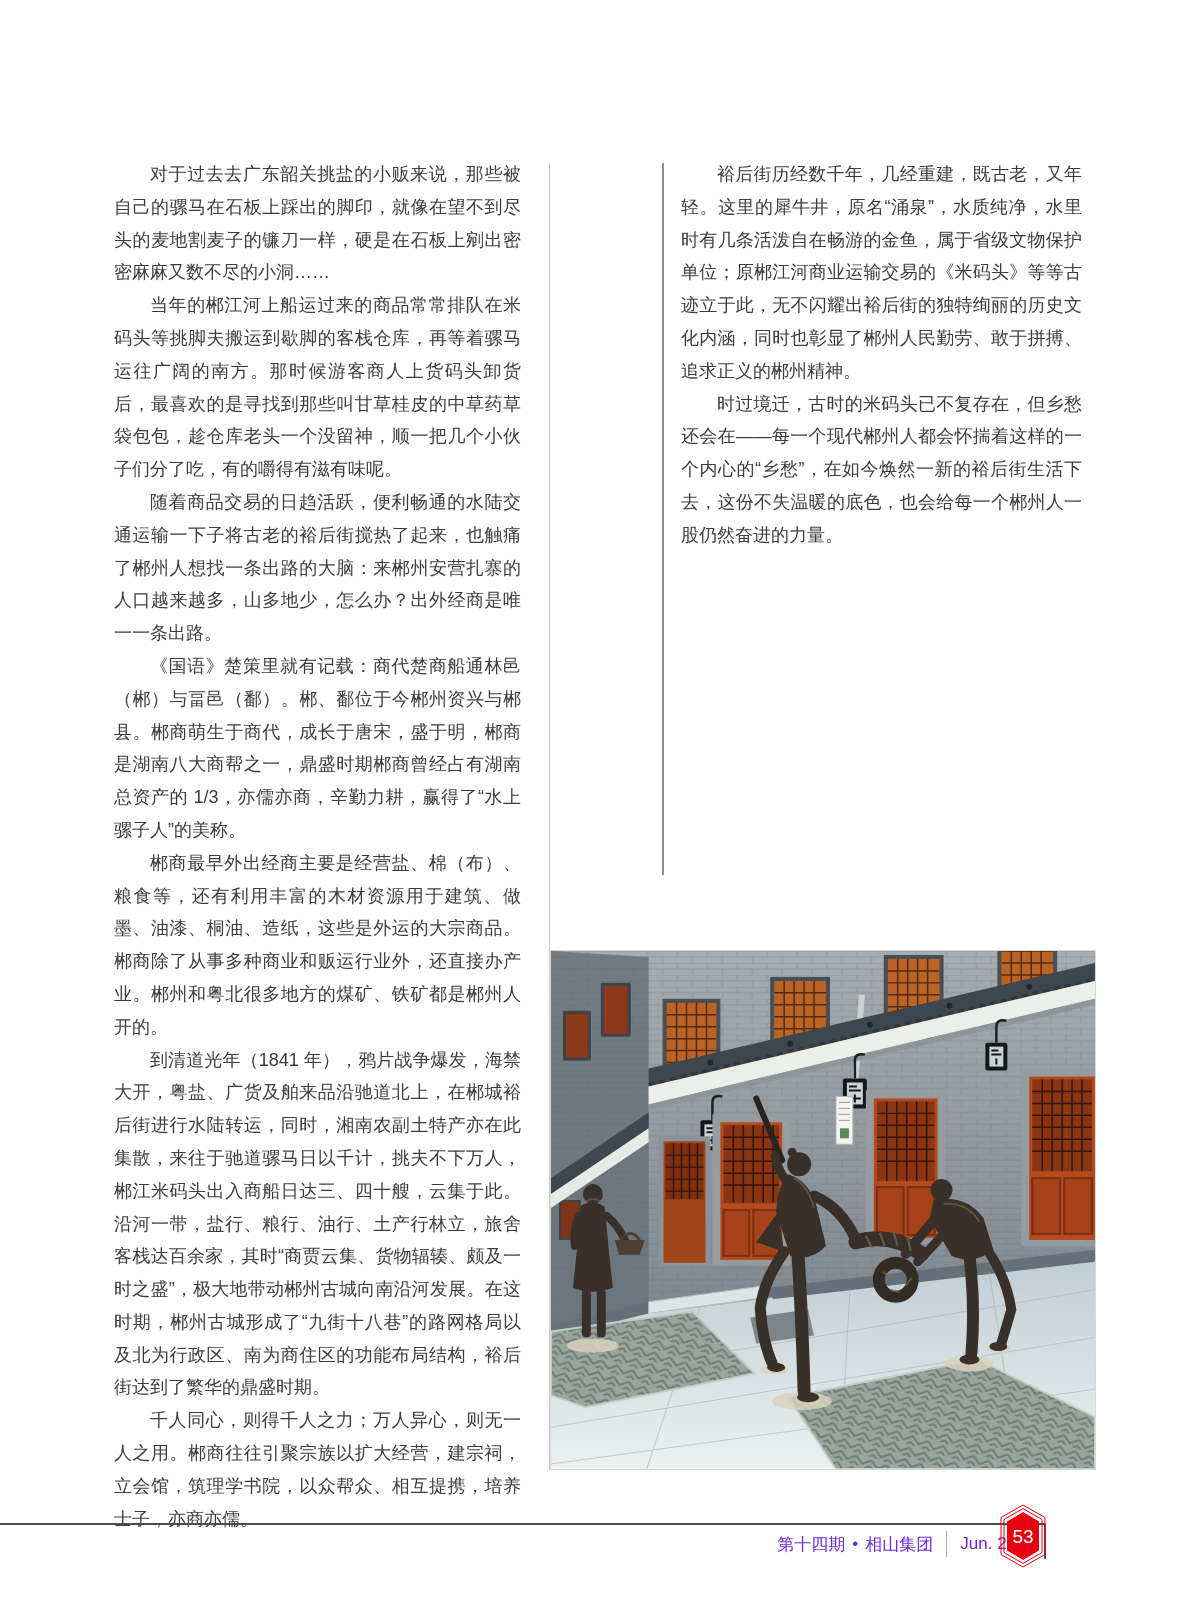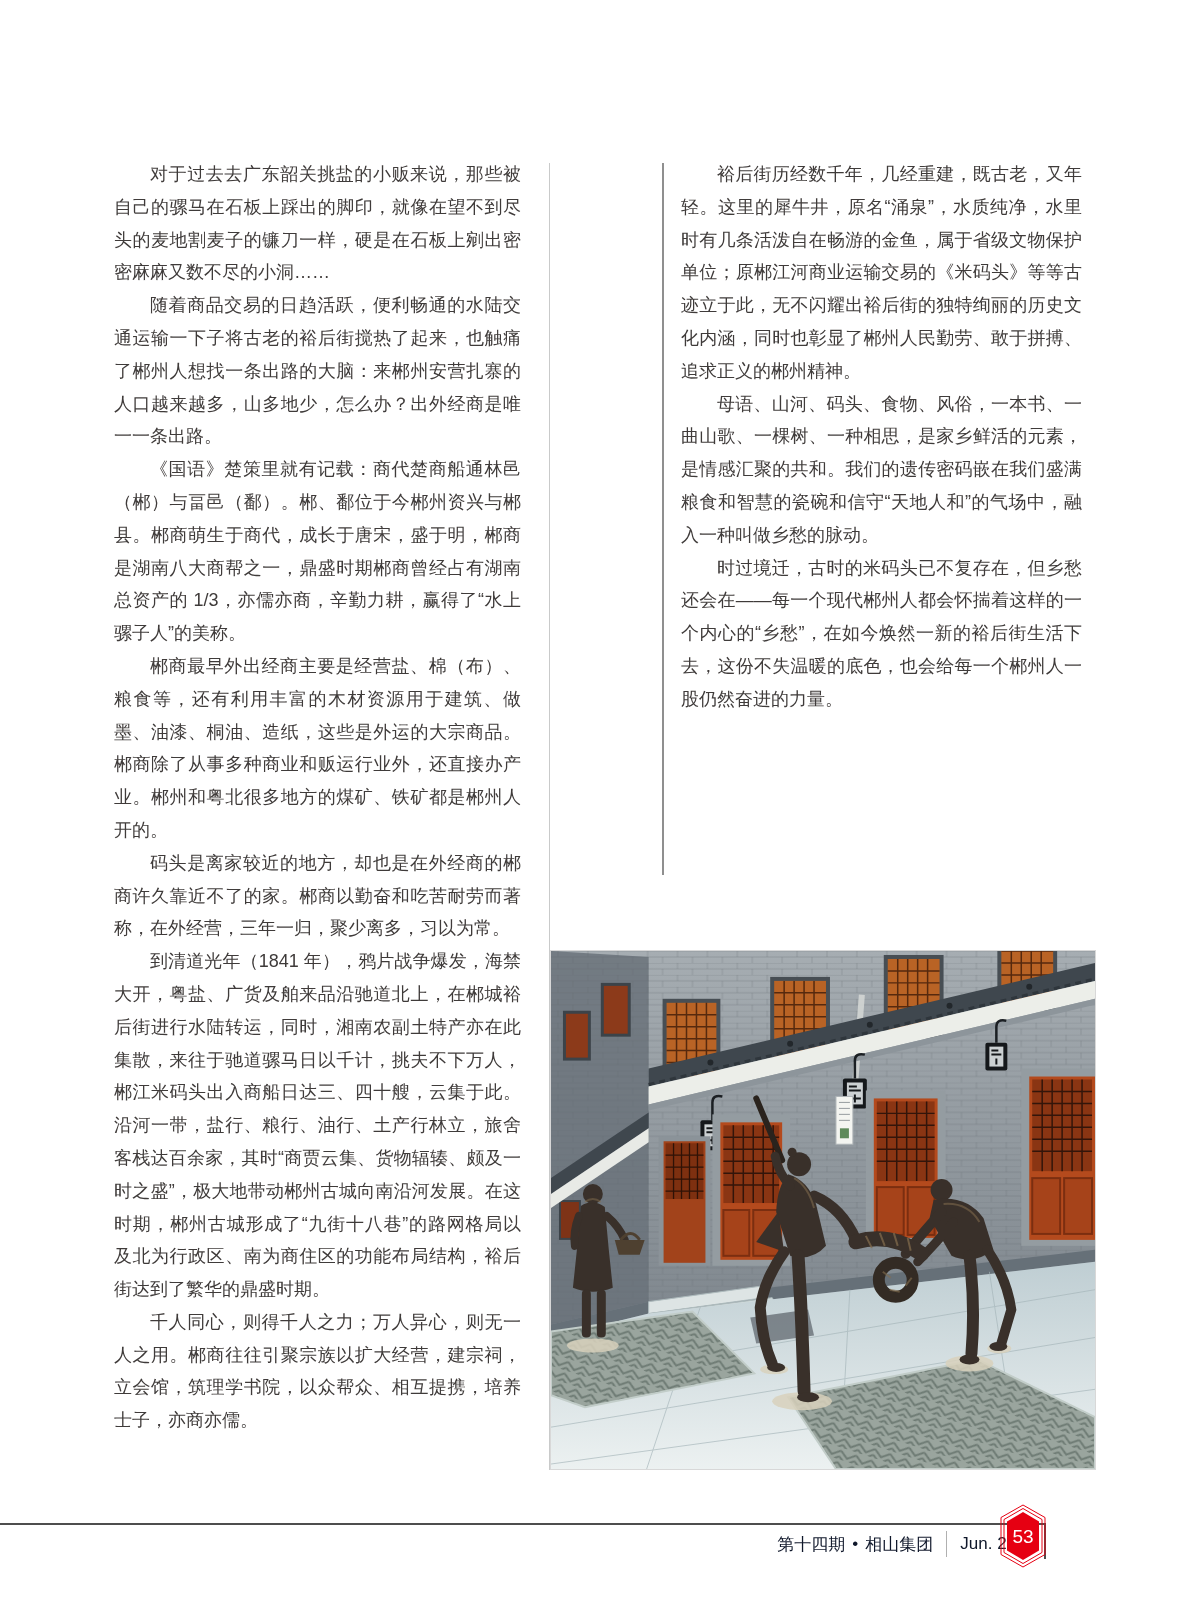--- a/index.html
+++ b/index.html
@@ -16,48 +16,47 @@
   .photo{
     position:absolute;left:550px;top:950px;width:546px;height:520px;
     border:1px solid #d8d8d8;box-sizing:border-box;overflow:hidden;
   }
   .photo svg{display:block;width:100%;height:100%;}
   .footer-rule-h{position:absolute;left:0;top:1523px;width:1046px;height:2px;background:#4d4d4d;}
   .footer-rule-v{position:absolute;left:1044px;top:1523px;width:2px;height:36px;background:#4d4d4d;}
   .footer-text{
     position:absolute;left:560px;top:1531px;width:475px;
     display:flex;justify-content:flex-end;align-items:center;gap:13px;
-    color:#0f172a;font-size:17px;
+    color:#6d28d9;font-size:17px;
   }
   .footer-issue{display:flex;align-items:center;gap:7px;}
   .footer-sep{width:1px;height:26px;background:#b0b0b0;}
   .page-badge{position:absolute;left:999px;top:1504px;width:48px;height:64px;}
   .page-badge svg{display:block;width:100%;height:100%;}
 </style>
 </head>
 <body>
 
 <div class="page">
 
   <div class="col col-left">
     <p>对于过去去广东韶关挑盐的小贩来说，那些被自己的骡马在石板上踩出的脚印，就像在望不到尽头的麦地割麦子的镰刀一样，硬是在石板上剜出密密麻麻又数不尽的小洞……</p>
+    <p>当年的郴江河上船运过来的商品常常排队在米码头等挑脚夫搬运到歇脚的客栈仓库，再等着骡马运往广阔的南方。那时候游客商人上货码头卸货后，最喜欢的是寻找到那些叫甘草桂皮的中草药草袋包包，趁仓库老头一个没留神，顺一把几个小伙子们分了吃，有的嚼得有滋有味呢。</p>
     <p>随着商品交易的日趋活跃，便利畅通的水陆交通运输一下子将古老的裕后街搅热了起来，也触痛了郴州人想找一条出路的大脑：来郴州安营扎寨的人口越来越多，山多地少，怎么办？出外经商是唯一一条出路。</p>
     <p>《国语》楚策里就有记载：商代楚商船通林邑（郴）与畐邑（鄱）。郴、鄱位于今郴州资兴与郴县。郴商萌生于商代，成长于唐宋，盛于明，郴商是湖南八大商帮之一，鼎盛时期郴商曾经占有湖南总资产的 1/3，亦儒亦商，辛勤力耕，赢得了“水上骡子人”的美称。</p>
     <p>郴商最早外出经商主要是经营盐、棉（布）、粮食等，还有利用丰富的木材资源用于建筑、做墨、油漆、桐油、造纸，这些是外运的大宗商品。郴商除了从事多种商业和贩运行业外，还直接办产业。郴州和粤北很多地方的煤矿、铁矿都是郴州人开的。</p>
-    <p>码头是离家较近的地方，却也是在外经商的郴商许久靠近不了的家。郴商以勤奋和吃苦耐劳而著称，在外经营，三年一归，聚少离多，习以为常。</p>
     <p>到清道光年（1841 年），鸦片战争爆发，海禁大开，粤盐、广货及舶来品沿驰道北上，在郴城裕后街进行水陆转运，同时，湘南农副土特产亦在此集散，来往于驰道骡马日以千计，挑夫不下万人，郴江米码头出入商船日达三、四十艘，云集于此。沿河一带，盐行、粮行、油行、土产行林立，旅舍客栈达百余家，其时“商贾云集、货物辐辏、颇及一时之盛”，极大地带动郴州古城向南沿河发展。在这时期，郴州古城形成了“九街十八巷”的路网格局以及北为行政区、南为商住区的功能布局结构，裕后街达到了繁华的鼎盛时期。</p>
     <p>千人同心，则得千人之力；万人异心，则无一人之用。郴商往往引聚宗族以扩大经营，建宗祠，立会馆，筑理学书院，以众帮众、相互提携，培养士子，亦商亦儒。</p>
   </div>
 
   <div class="rule-light"></div>
   <div class="rule-dark"></div>
 
   <div class="col col-right">
     <p>裕后街历经数千年，几经重建，既古老，又年轻。这里的犀牛井，原名“涌泉”，水质纯净，水里时有几条活泼自在畅游的金鱼，属于省级文物保护单位；原郴江河商业运输交易的《米码头》等等古迹立于此，无不闪耀出裕后街的独特绚丽的历史文化内涵，同时也彰显了郴州人民勤劳、敢于拼搏、追求正义的郴州精神。</p>
-    <p>母语、山河、码头、食物、风俗，一本书、一曲山歌、一棵树、一种相思，是家乡鲜活的元素，是情感汇聚的共和。我们的遗传密码嵌在我们盛满粮食和智慧的瓷碗和信守“天地人和”的气场中，融入一种叫做乡愁的脉动。</p>
     <p>时过境迁，古时的米码头已不复存在，但乡愁还会在——每一个现代郴州人都会怀揣着这样的一个内心的“乡愁”，在如今焕然一新的裕后街生活下去，这份不失温暖的底色，也会给每一个郴州人一股仍然奋进的力量。</p>
   </div>
 
   <div class="photo">
     <svg viewBox="0 0 546 520" preserveAspectRatio="none">
       <defs>
         <linearGradient id="wallG" x1="0" y1="0" x2="0" y2="1">
           <stop offset="0" stop-color="#a6adb2"></stop>
             <stop offset="1" stop-color="#7d858c"></stop>
         </linearGradient>

